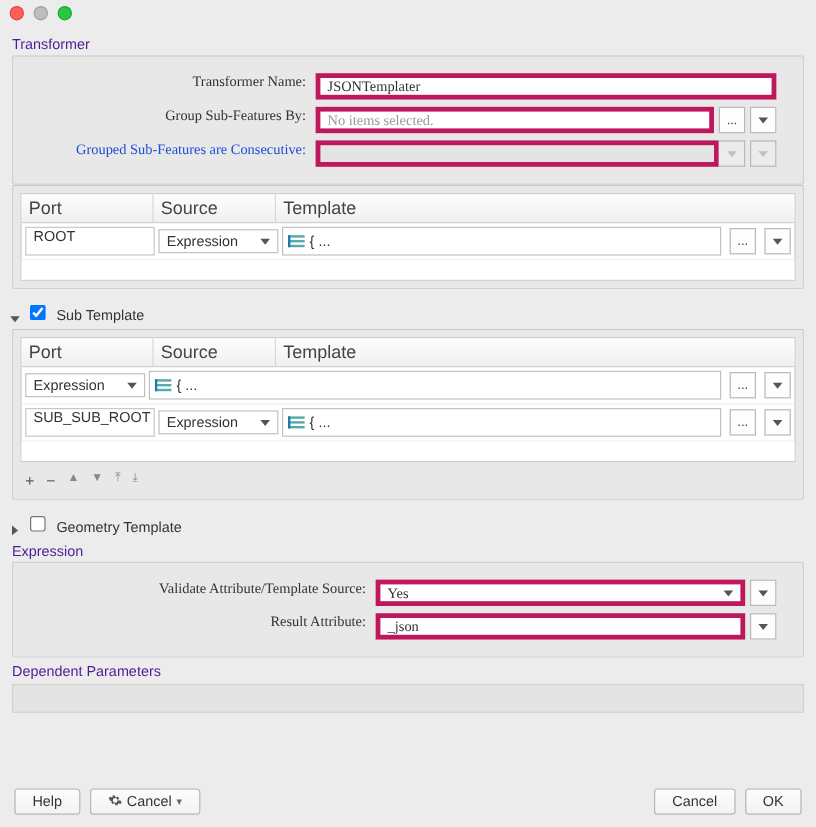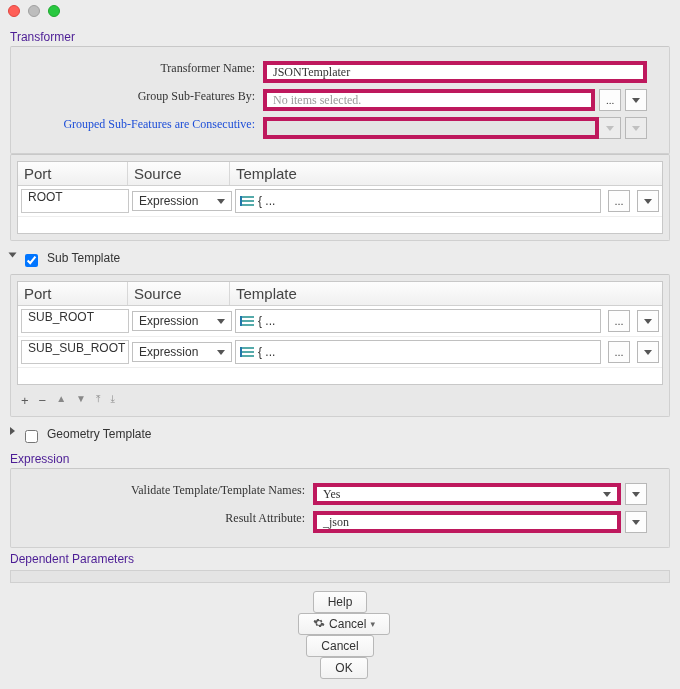--- a/index.html
+++ b/index.html
@@ -115,21 +115,21 @@
     flex: 1; border: 1px solid #c0c0c0; background: #fff; height: 24px;
     display: flex; align-items: center; padding: 0 4px;
     gap: 4px;
   }
   .tree-icon {
     width: 14px; height: 14px; display: inline-block;
   }
   .tree-icon svg { display: block; }
 
   .sub-header {
-    display: flex; align-items: flex-start; gap: 6px;
+    display: flex; align-items: flex-end; gap: 6px;
     margin: 10px 0 4px 0;
   }
   .disclosure {
     width: 0; height: 0;
     border-top: 4px solid transparent;
     border-bottom: 4px solid transparent;
     border-left: 5px solid #555;
     transform: rotate(90deg);
   }
   .disclosure.closed { transform: rotate(0); }
@@ -145,21 +145,21 @@
   .gray-strip {
     height: 24px;
     background: #e4e4e4;
     border: 1px solid #d0d0d0;
     margin-top: 2px;
   }
 
   .footer {
     margin-top: auto;
     padding: 8px 2px 10px 2px;
-    display: flex; align-items: center; flex-direction: column;
+    display: flex; align-items: center;
   }
   .btn {
     height: 22px;
     border: 1px solid #b8b8b8;
     background: linear-gradient(#fdfdfd,#f2f2f2);
     padding: 0 14px;
     font-size: 12px;
     display: flex; align-items: center; justify-content: center;
     border-radius: 3px;
     cursor: default;
@@ -248,23 +248,20 @@
     <span>Sub Template</span>
   </div>
   <div class="group" style="padding:6px;">
     <div class="grid-outer">
       <div class="ghead">
         <div style="width:110px">Port</div>
         <div style="width:102px">Source</div>
         <div>Template</div>
       </div>
       <div class="grow">
-        <div class="cell-port" style="width:108px">
-            <span>SUB_ROOT</span>
-          </div>
         <div class="cell-source" style="width:100px">
           <span>Expression</span>
           <span class="chev-down" style="display:inline-block"></span>
         </div>
         <div class="cell-tmpl">
           <span class="tree-icon">
             <svg viewBox="0 0 14 14">
                 <rect x="0" y="2" width="14" height="2" fill="#5aa"></rect>
                 <rect x="0" y="6" width="14" height="2" fill="#5aa"></rect>
                 <rect x="0" y="10" width="14" height="2" fill="#5aa"></rect>
@@ -316,21 +313,21 @@
 
   <div class="sub-header" style="margin-bottom:2px;">
     <span class="disclosure closed"></span>
     <input type="checkbox" style="">
     <span>Geometry Template</span>
   </div>
 
   <div class="section-label">Expression</div>
   <div class="group">
     <div class="row">
-      <div class="row-label" style="width:280px">Validate Template/Template Names:</div>
+      <div class="row-label" style="width:280px">Validate Attribute/Template Source:</div>
       <div class="textfield" style="display:flex;justify-content:space-between">
         <span>Yes</span>
         <span class="chev-down" style="display:inline-block"></span>
       </div>
       <div class="sq chev-down"></div>
     </div>
     <div class="row">
       <div class="row-label" style="width:280px">Result Attribute:</div>
       <div class="textfield">
           <span>_json</span>

